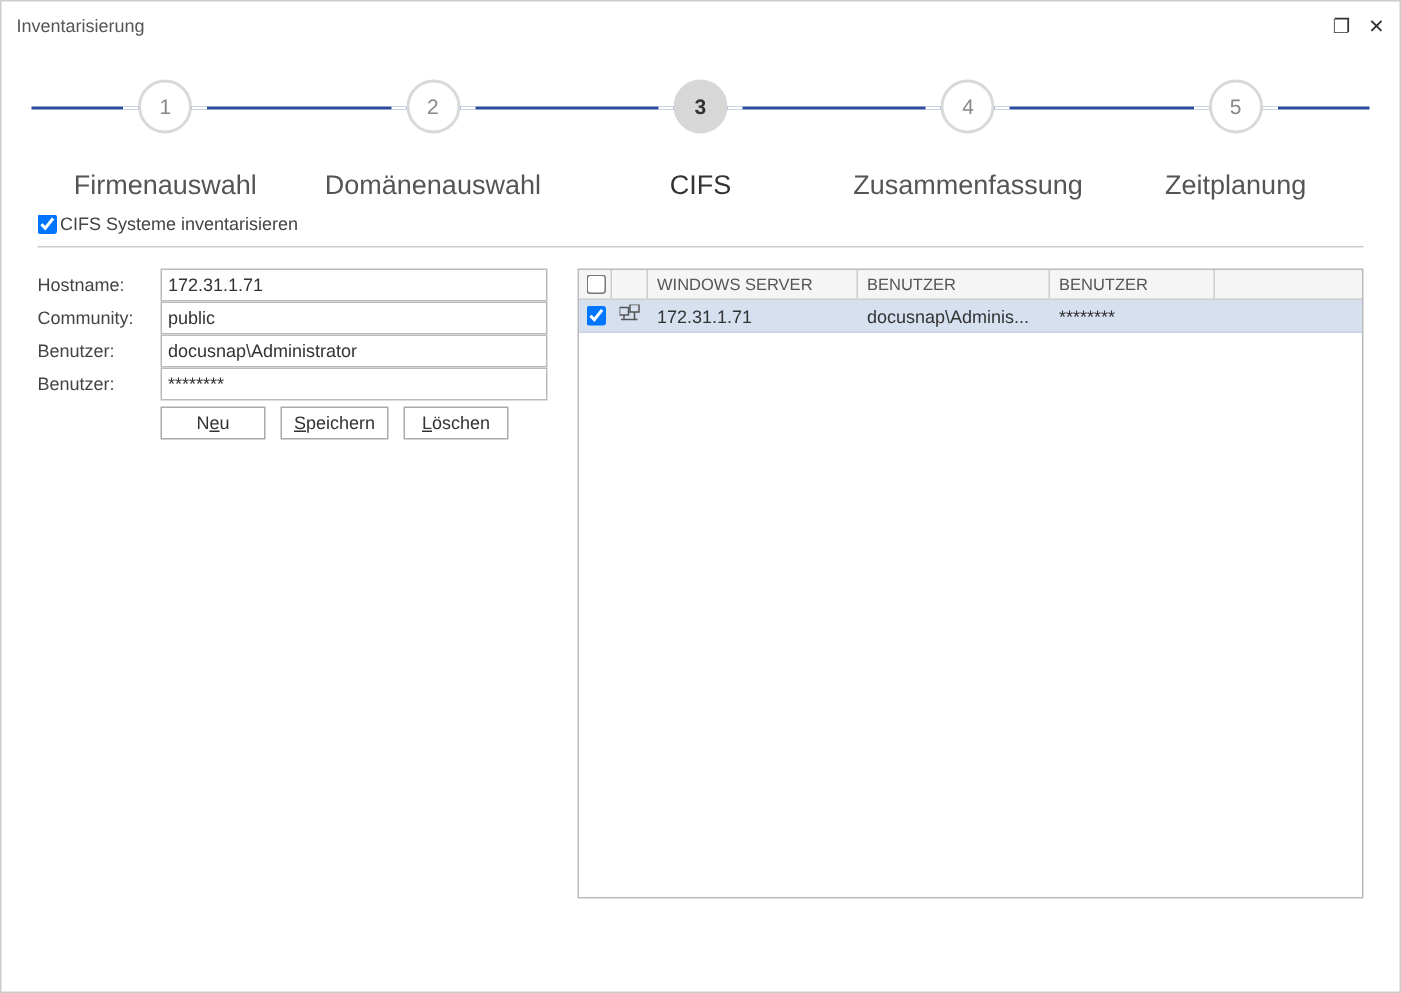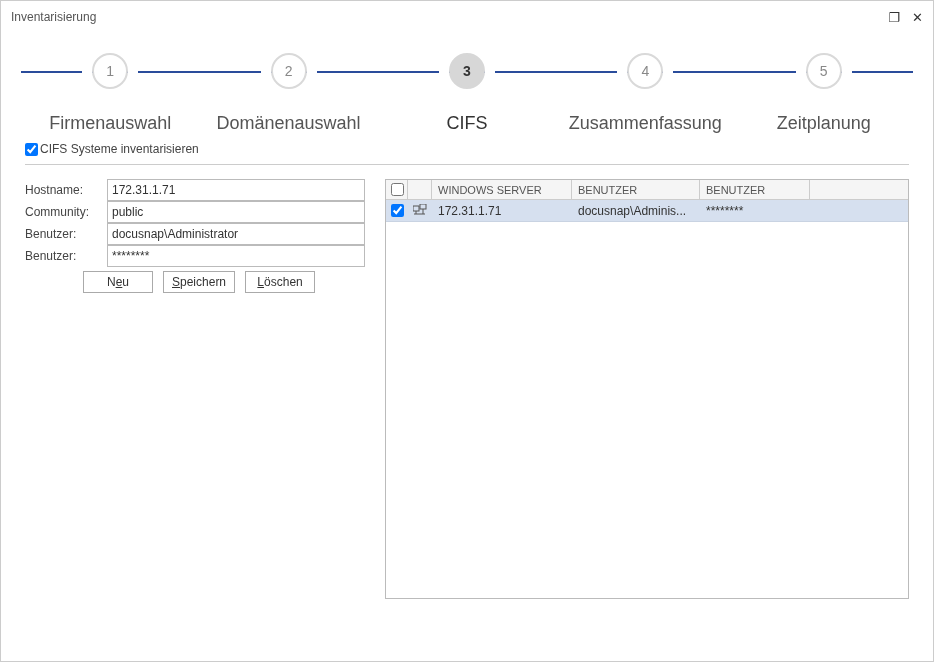--- a/index.html
+++ b/index.html
@@ -147,21 +147,21 @@
     border: 1px solid #bbb;
     padding: 0 4px;
     font-family: inherit;
     font-size: 12px;
     color: #333;
     background: #fff;
   }
   .form-buttons {
     display: flex;
     gap: 10px;
-    margin-left: 58px;
+    margin-left: 82px;
     margin-top: 4px;
   }
   .btn {
     height: 22px;
     min-width: 70px;
     border: 1px solid #aaa;
     background: #fff;
     font-family: inherit;
     font-size: 12px;
     color: #333;

